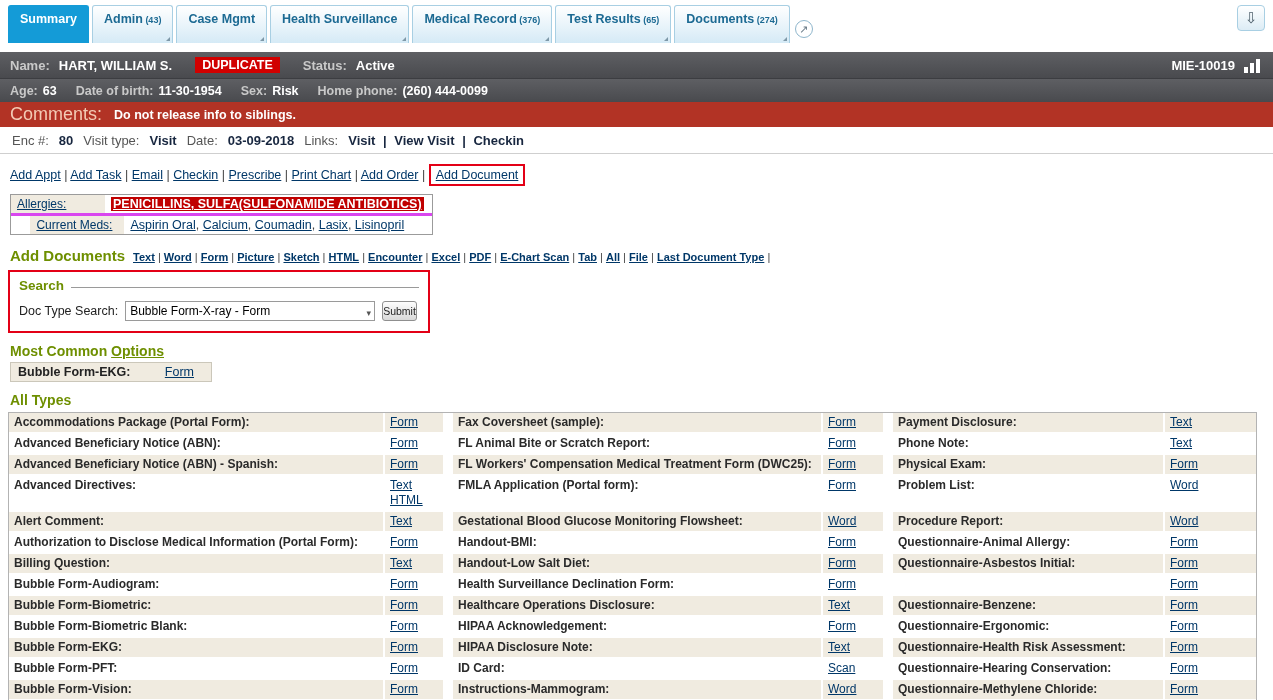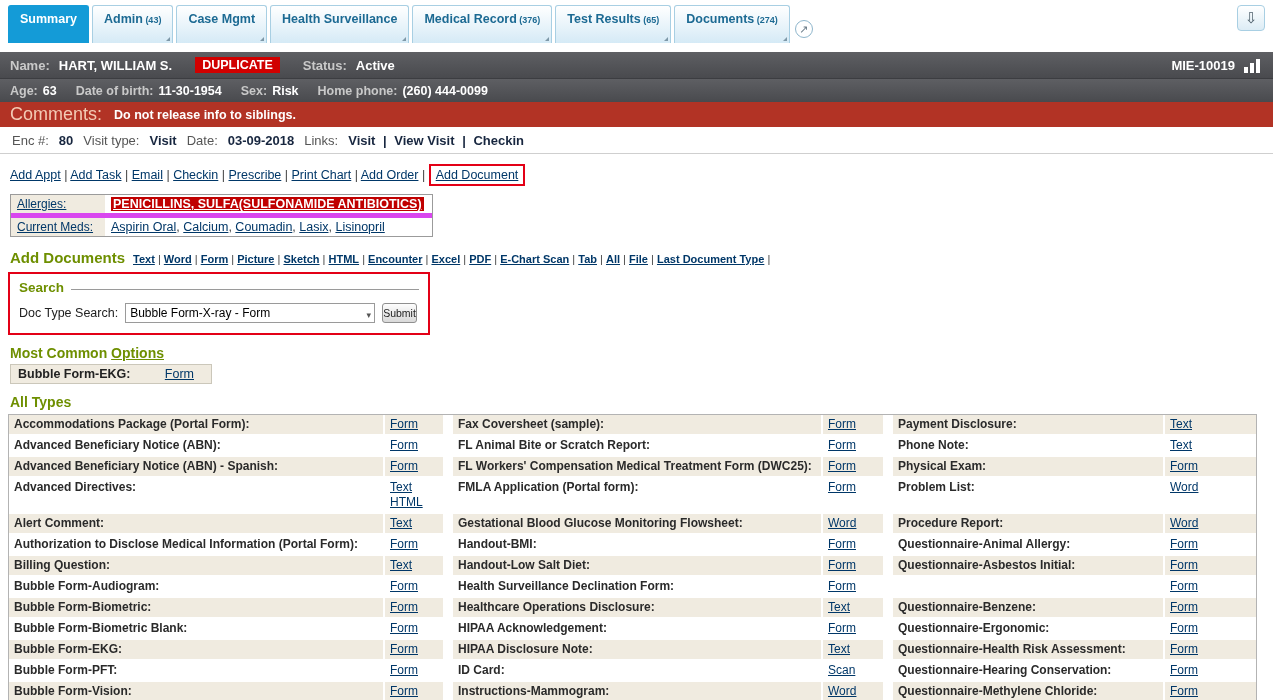--- a/index.html
+++ b/index.html
@@ -67,21 +67,21 @@
   .nav-link { color:#003768; text-decoration:underline; }
   .sep { color:#444; }
 
   .action-links { font-size:12.5px; margin:2px 0 6px 2px; }
   .red-annot { display:inline-block; border:2px solid #e30016; padding:2px 5px; }
   .red-annot-sm { display:inline-block; border:2px solid #e30016; padding:0 3px; margin:-2px 0; }
 
   
   .allergy-box { display:inline-block; border:1px solid #9b9b9b; margin:2px 0 8px 2px; background:#fff; }
   .arow { display:flex; align-items:center; }
-  .arow + .arow { border-top:5px solid #d946ef; }
+  .arow + .arow { border-top:3px solid #d946ef;justify-content:center; }
   .acell-label { background:#f0ebe0; width:94px; padding:2px 6px; }
   .acell-val { padding:2px 8px 2px 6px; font-size:12.5px; }
   .allergy-red { background:#c00000; color:#fff; font-weight:bold; text-decoration:underline; padding:0 2px; font-size:12.5px; }
 
   
   .adddocs-row { margin:4px 0 6px 2px; display:flex; align-items:baseline; gap:8px; }
   .h-green-lg { color:#6e8f00; font-size:15px; font-weight:bold; }
   .h-green { color:#6e8f00; font-size:13.5px; font-weight:bold; }
   .h-green-md { color:#6e8f00; font-size:14px; font-weight:bold; }
   .h-green-link { color:#6e8f00; font-size:14px; font-weight:bold; text-decoration:underline; cursor:pointer; }

